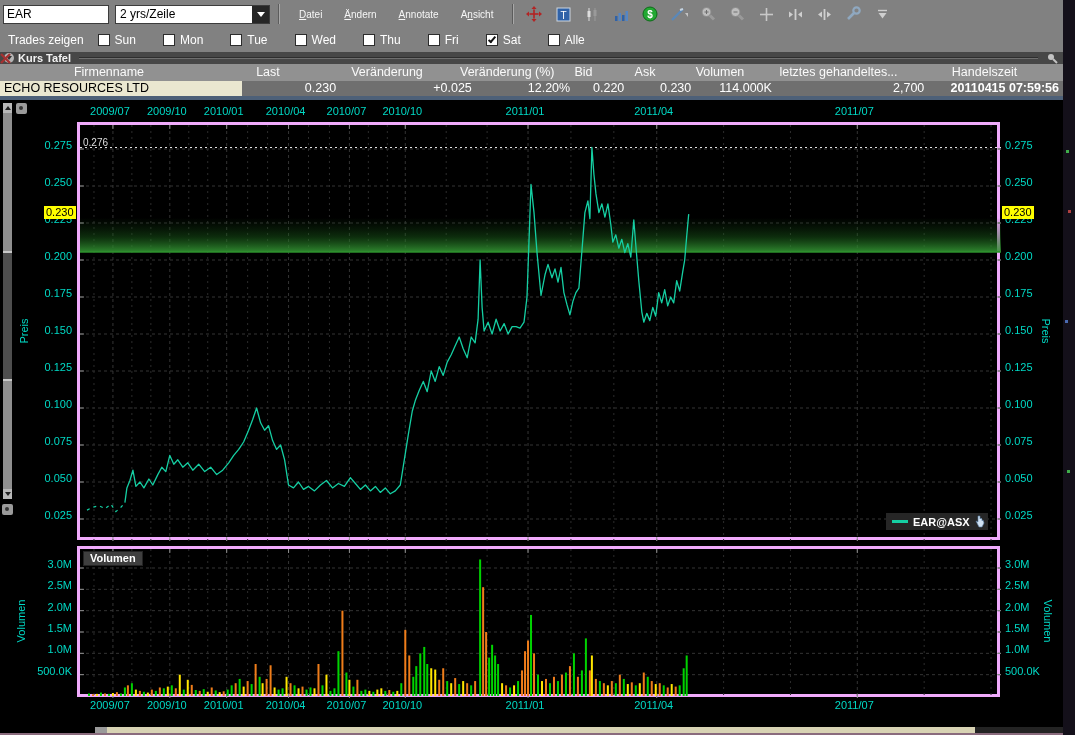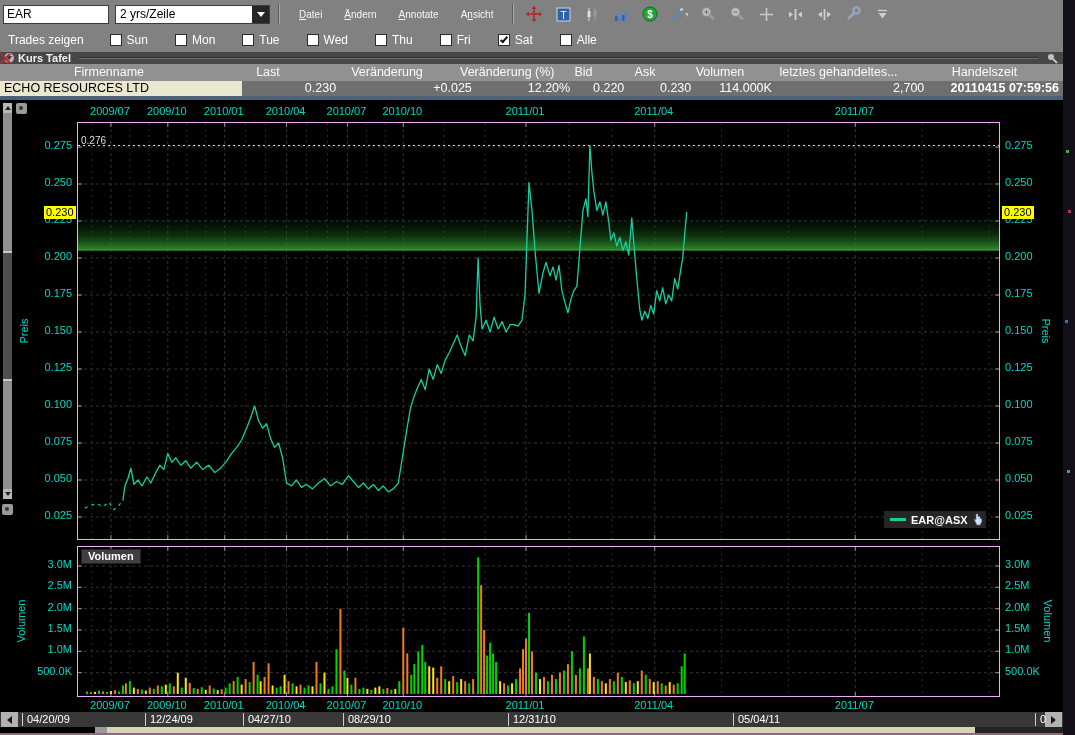--- a/index.html
+++ b/index.html
@@ -10,41 +10,41 @@
   .tb2{position:absolute;left:0;top:28px;width:1063px;height:24px;background:#818181;display:flex;align-items:center;color:#fff;font-size:12px;}
   .sym-input{position:relative;margin-left:3px;width:106px;height:19px;border:1px solid #3c3c3c;background:#fff;color:#000;font-size:12px;padding:0 3px;outline:none;}
   .select-box{position:relative;margin-left:6px;width:155px;height:19px;border:1px solid #3c3c3c;background:#fff;display:flex;align-items:center;}
   .select-box .val{flex:1;font-size:12px;color:#000;padding-left:4px;white-space:nowrap;overflow:hidden;}
   .select-arrow{width:17px;height:17px;background:#262626;display:flex;align-items:center;justify-content:center;}
   .select-arrow i{width:0;height:0;border-left:4px solid transparent;border-right:4px solid transparent;border-top:5px solid #fff;}
   .tsep{width:2px;height:20px;margin:0 8px;border-left:1px solid #5c5c5c;border-right:1px solid #a8a8a8;}
   .menu-item{color:#f6f6f6;font-size:10px;margin:0 11px;cursor:default;white-space:nowrap;}
   .iconbar{display:flex;align-items:center;gap:9px;margin-left:2px;}
   .icon-btn{width:20px;height:20px;background:transparent;border:none;padding:1px;display:flex;align-items:center;justify-content:center;cursor:default;}
-  .tb2 .trades-label{margin-left:8px;margin-right:14px;}
+  .tb2 .trades-label{margin-left:8px;margin-right:2px;}
   .day{display:flex;align-items:center;margin-right:15px;padding-left:12px;}
   .day .box{width:12px;height:12px;background:#fff;border:1px solid #2c2c2c;margin-right:5px;position:relative;}
   .day .box .chk{position:absolute;left:3px;top:0px;width:4px;height:8px;border-right:2px solid #111;border-bottom:2px solid #111;transform:rotate(40deg);}
   
   .kurs{position:absolute;left:0;top:52px;width:1063px;height:12px;background:#474747;display:flex;align-items:center;color:#f2f2f2;}
   .kurs .exp{width:10px;height:10px;border-radius:50%;background:#b5b5b5;margin:0 4px 0 4px;display:flex;align-items:center;justify-content:center;}
   .kurs .exp i{width:0;height:0;border-left:3px solid transparent;border-right:3px solid transparent;border-top:4px solid #333;}
   .kurs .ttl{font-size:11px;font-weight:bold;white-space:nowrap;}
   .kurs .rule{flex:1;height:2px;margin:0 8px;border-top:1px solid #2e2e2e;border-bottom:1px solid #6e6e6e;}
   .kurs .mini{margin-right:5px;display:flex;align-items:center;}
   
   .qt-head{position:absolute;left:0;top:64px;width:1063px;height:17px;background:#919191;display:flex;color:#fafafa;font-size:12.5px;}
   .qt-row{position:absolute;left:0;top:81px;width:1063px;height:15px;background:#6f6f6f;display:flex;color:#fff;font-size:12.5px;}
   .qt-head .cell{text-align:center;white-space:nowrap;overflow:hidden;padding:0 4px;line-height:17px;}
   .qt-row .cell{white-space:nowrap;overflow:hidden;padding:0 4px;line-height:15px;}
   .cell.hl{background:#eae7d0;color:#000;}
   .strip{position:absolute;left:0;top:96px;width:1063px;height:4px;background:#4d6078;}
   
   #chart-root{position:absolute;left:0;top:100px;width:1063px;height:635px;background:#000;}
-  .plot{position:absolute;border:1px solid #f0abfc;background:#000;}
+  .plot{position:absolute;border:3px solid #f0abfc;background:#000;}
   #price-plot{left:77px;top:22px;width:923px;height:418px;}
   #vol-plot{left:77px;top:446px;width:923px;height:151px;}
   .ax{position:absolute;color:#00d9c5;font-size:11px;white-space:nowrap;}
   .rot{position:absolute;color:#00d9c5;font-size:11px;white-space:nowrap;}
   .ylab-left{left:0;width:72px;text-align:right;}
   .ylab-right{left:1005px;text-align:left;}
   .cur-label{position:absolute;background:#ffff00;color:#000;font-size:11px;padding:0 2px;line-height:13px;z-index:5;}
   .high-label{position:absolute;left:3px;color:#dedede;font-size:10px;z-index:4;}
   .legend{position:absolute;left:806px;top:388px;width:102px;height:17px;background:#262626;display:flex;align-items:center;z-index:5;}
   .legend .sw{width:16px;height:3px;margin:0 5px 0 6px;}
@@ -624,35 +624,20 @@
     </div>
 
     <div class="rot" style="left:24px;top:231px;transform:translate(-50%,-50%) rotate(-90deg);">Preis</div>
     <div class="rot" style="left:1046px;top:231px;transform:translate(-50%,-50%) rotate(90deg);">Preis</div>
     <div class="rot" style="left:21px;top:521px;transform:translate(-50%,-50%) rotate(-90deg);">Volumen</div>
     <div class="rot" style="left:1048px;top:521px;transform:translate(-50%,-50%) rotate(90deg);">Volumen</div>
 
     <div class="cur-label" id="curL" style="left: 44px; top: 105.6px;">0.230</div>
     <div class="cur-label" id="curR" style="left: 1002px; top: 105.6px;">0.230</div>
 
-    <div class="sband">
-      <span class="abtn l">
-          <i></i>
-        </span>
-      <span class="abtn r">
-          <i></i>
-        </span>
-    <span class="sdate" style="left: 22px;">04/20/09</span>
-        <span class="sdate" style="left: 145px;">12/24/09</span>
-        <span class="sdate" style="left: 243px;">04/27/10</span>
-        <span class="sdate" style="left: 343px;">08/29/10</span>
-        <span class="sdate" style="left: 508px;">12/31/10</span>
-        <span class="sdate" style="left: 733px;">05/04/11</span>
-        <span class="sdate" style="left: 1035px;">0</span>
-      </div>
     <div class="hsb">
       <span class="stepper"></span>
       <span class="track"></span>
       <span class="thumb"></span>
     </div>
     <div class="bborder"></div>
   <div class="ax ylab-left" style="left: 0px; top: 39px; width: 72px; text-align: right;">0.275</div>
       <div class="ax ylab-right" style="left: 1005px; top: 39px;">0.275</div>
       <div class="ax ylab-left" style="left: 0px; top: 76px; width: 72px; text-align: right;">0.250</div>
       <div class="ax ylab-right" style="left: 1005px; top: 76px;">0.250</div>

